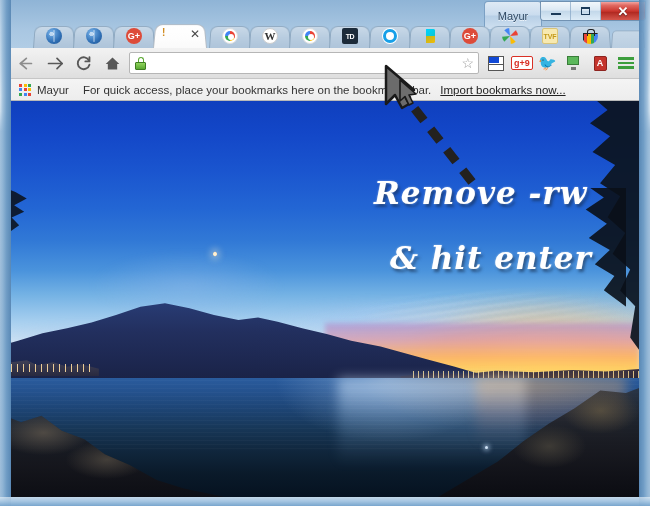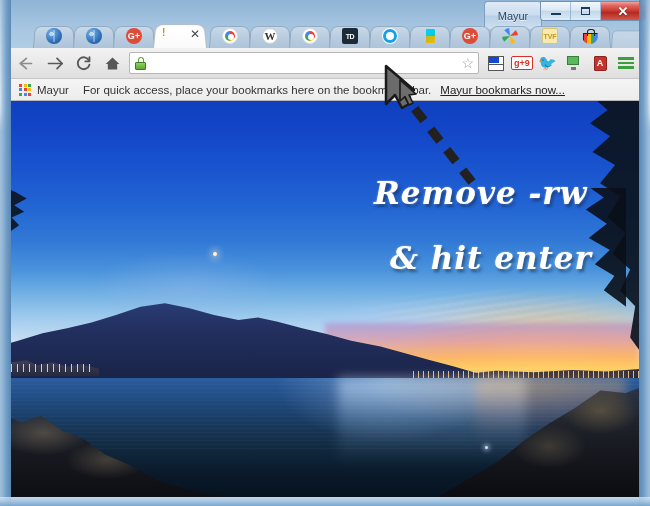--- a/index.html
+++ b/index.html
@@ -634,21 +634,21 @@
         <i style="background:#34a853"></i>
       <i style="background:#4285f4"></i>
         <i style="background:#ea4335"></i>
         <i style="background:#fbbc05"></i>
       <i style="background:#34a853"></i>
         <i style="background:#4285f4"></i>
         <i style="background:#ea4335"></i>
     </span>
     <span>Mayur</span>
     <span class="bm-hint">For quick access, place your bookmarks here on the bookmarks bar.</span>
-    <span class="bm-import">Mayur bookmarks now...</span>
+    <span class="bm-import">Import bookmarks now...</span>
   </div>
 
   <div class="viewport">
     <div class="photo">
       <div class="sky"></div>
       <div class="sky-clouds"></div>
       <div class="streaks"></div>
       <div class="moon"></div>
       <div class="sunset-glow"></div>
       <div class="sunset"></div>

